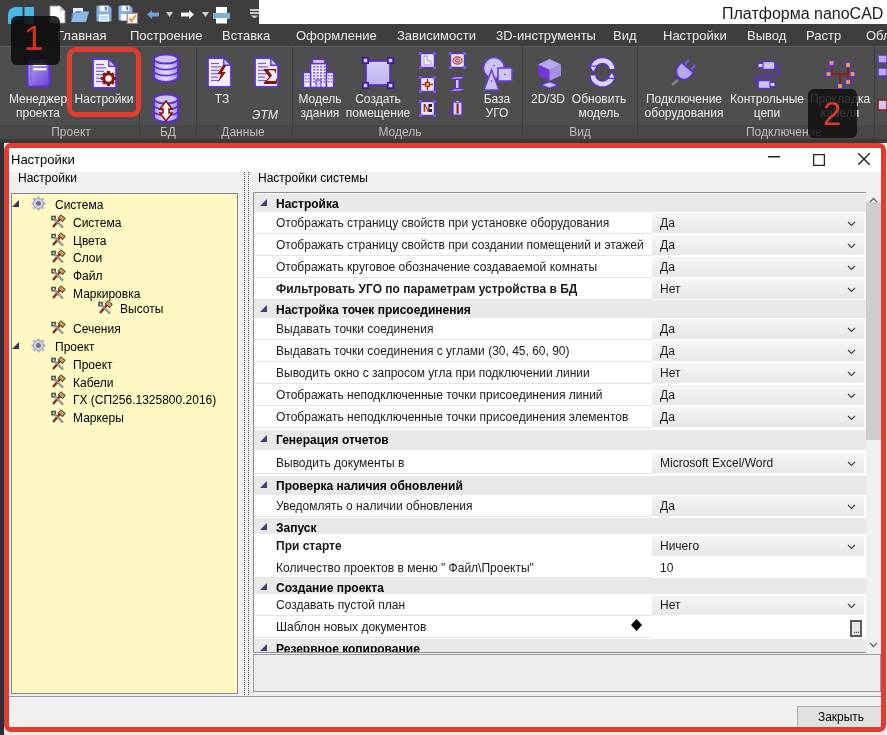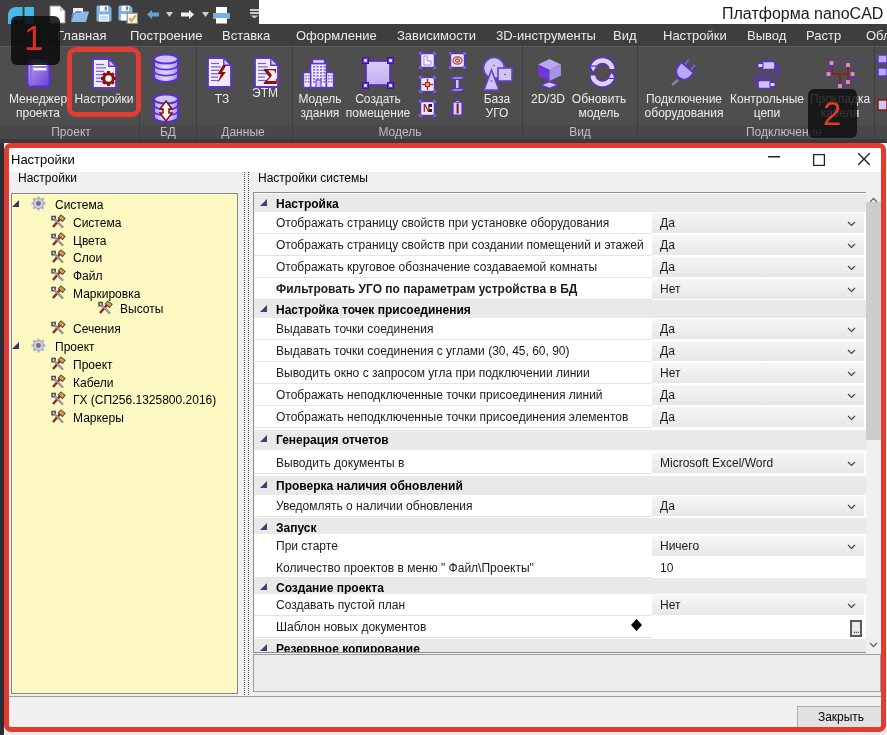--- a/index.html
+++ b/index.html
@@ -403,21 +403,21 @@
       </g>
     </svg>
     <svg class="abs" style="left:876px;top:55px;" width="11" height="65" viewBox="0 0 11 65">
 <rect x="2" y="0" width="9" height="8" fill="#b7a9ee" stroke="#5b2ed6" stroke-width="1.4"></rect>
 <rect x="2" y="13" width="9" height="8" fill="#b7a9ee" stroke="#5b2ed6" stroke-width="1.4"></rect>
 <rect x="2" y="45" width="9" height="10" fill="#cfc5f2" stroke="#8c1309" stroke-width="1.4"></rect>
     </svg>
 <div class="rlabel" style="left:38px;top:93px;">Менеджер<br>проекта</div>
     <div class="rlabel" style="left:104px;top:93px;">Настройки</div>
     <div class="rlabel" style="left:222px;top:93px;">ТЗ</div>
-    <div class="rlabel" style="left:265px;top:87px;">ЭТМ</div>
+    <div class="rlabel" style="left:265px;top:109px;font-style:italic;">ЭТМ</div>
     <div class="rlabel" style="left:320px;top:93px;">Модель<br>здания</div>
     <div class="rlabel" style="left:378px;top:93px;">Создать<br>помещение</div>
     <div class="rlabel" style="left:497px;top:93px;">База<br>УГО</div>
     <div class="rlabel" style="left:548px;top:93px;">2D/3D</div>
     <div class="rlabel" style="left:599px;top:93px;">Обновить<br>модель</div>
     <div class="rlabel" style="left:684px;top:93px;">Подключение<br>оборудования</div>
     <div class="rlabel" style="left:767px;top:93px;">Контрольные<br>цепи</div>
     <div class="rlabel" style="left:840px;top:93px;">Прокладка<br>кабеля</div>
 
 <div id="dlg">
@@ -741,21 +741,21 @@
         <div class="gv combo" style="top:303px;height:20px;">
           <span>Да</span>
           <svg class="chev" width="9" height="6" viewBox="0 0 9 6">
             <path d="M1 1 L4.5 4.5 L8 1" stroke="#444" stroke-width="1.2" fill="none"></path>
           </svg>
         </div>
         <div class="gh" style="top:325px;height:16px;">
           <span class="tri"></span>
           <b>Запуск</b>
         </div>
-        <div class="gl" style="top:342px;height:24px;">
+        <div class="gl" style="top:342px;height:24px;font-weight:bold;">
           <span>При старте</span>
         </div>
         <div class="gv combo" style="top:343px;height:20px;">
           <span>Ничего</span>
           <svg class="chev" width="9" height="6" viewBox="0 0 9 6">
             <path d="M1 1 L4.5 4.5 L8 1" stroke="#444" stroke-width="1.2" fill="none"></path>
           </svg>
         </div>
         <div class="gl" style="top:364px;height:21px;">
           <span>Количество проектов в меню " Файл\Проекты"</span>

